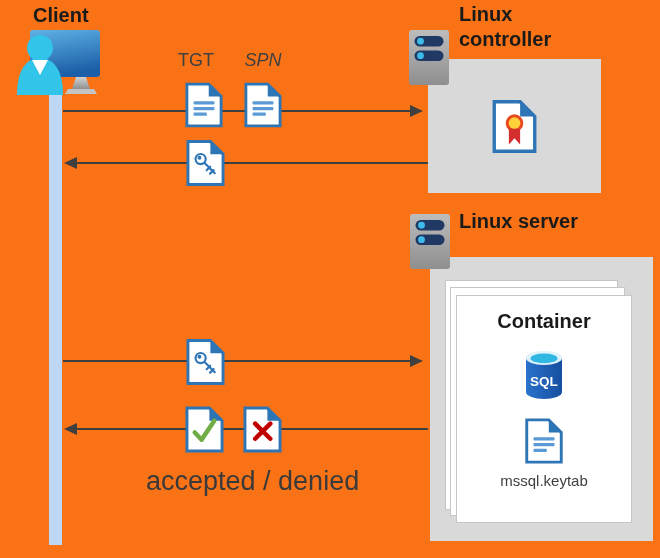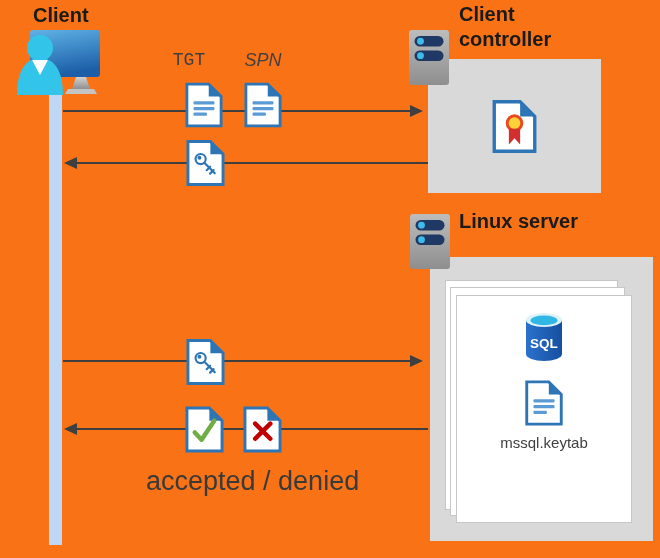--- a/index.html
+++ b/index.html
@@ -46,21 +46,21 @@
       </linearGradient>
     </defs>
     <rect x="16" y="3" width="70" height="47" rx="3" fill="url(#monGrad)"></rect>
     <polygon points="62,50 72,50 76,62 58,62" fill="url(#standGrad)"></polygon>
     <polygon points="54,62 80,62 83,67 51,67" fill="#C4C4C4"></polygon>
     <circle cx="26" cy="21" r="13" fill="#33C5E9"></circle>
     <path d="M3,68 C3,42 13,31 26,31 C39,31 49,42 49,68 Z" fill="#33C5E9"></path>
     <polygon points="18,33 34,33 26,48" fill="#ffffff"></polygon>
   </svg>
 
-  <div class="abs title" style="left:459px; top:2px; width:106px;">Client controller</div>
+  <div class="abs title" style="left:459px; top:2px; width:106px;">Linux controller</div>
 
   <div class="gray-box dc-box" style="left:428px; top:59px; width:173px; height:134px;">
     <svg width="45" height="55" viewBox="0 0 40 48">
       <path d="M2,2 H25 L38,15 V46 H2 Z" fill="#ffffff" stroke="#2E75B6" stroke-width="3"></path>
       <path d="M25,2 L25,15 L38,15 Z" fill="#2E75B6"></path>
       <circle cx="20" cy="21" r="6.5" fill="#FFD23B" stroke="#E8491F" stroke-width="2.6"></circle>
       <path d="M15,26 L15,40 L20,34.5 L25,40 L25,26 Z" fill="#D32F2F"></path>
     </svg>
   </div>
 
@@ -92,20 +92,21 @@
     <rect x="0" y="0" width="40" height="55" rx="3" fill="url(#srvGrad2)"></rect>
     <rect x="5.5" y="6" width="29" height="10.5" rx="5.25" fill="#1F3864"></rect>
     <circle cx="11.5" cy="11.2" r="3.4" fill="#3FBBEA"></circle>
     <rect x="5.5" y="20.5" width="29" height="10.5" rx="5.25" fill="#1F3864"></rect>
     <circle cx="11.5" cy="25.7" r="3.4" fill="#3FBBEA"></circle>
   </svg>
 
   <div class="card" style="left:445px; top:280px; width:173px; height:230px;"></div>
   <div class="card" style="left:450px; top:287px; width:175px; height:229px;"></div>
   <div class="card card-front" style="left:456px; top:295px; width:176px; height:228px;">
+    <div class="title" style="margin-top:13px;">Container</div>
 
     <svg style="margin-top:16px;" width="40" height="50" viewBox="0 0 40 50">
       <defs>
         <linearGradient id="sqlGrad" x1="0" y1="0" x2="1" y2="0">
           <stop offset="0" stop-color="#2A72CC"></stop>
             <stop offset="1" stop-color="#164FA0"></stop>
         </linearGradient>
       </defs>
       <path d="M2,8 L2,42 A18,7 0 0 0 38,42 L38,8 Z" fill="url(#sqlGrad)"></path>
       <ellipse cx="20" cy="8" rx="18" ry="7" fill="#DDF2F9"></ellipse>
@@ -137,21 +138,21 @@
   <div>
     <div class="line" style="left:63px; top:360px; width:348px;"></div>
     <div class="head-right" style="left:410px; top:355px;"></div>
   </div>
 
   <div>
     <div class="line" style="left:76px; top:428px; width:352px;"></div>
     <div class="head-left" style="left:64px; top:423px;"></div>
   </div>
 
-  <div class="msg-label" style="left:189px; top:50px;font-family:Liberation Mono, monospace;">TGT</div>
+  <div class="msg-label" style="left:196px; top:50px;">TGT</div>
   <div class="msg-label" style="left:263px; top:50px;font-style:italic;">SPN</div>
 
   <svg class="abs" style="left:185px; top:82px;" width="38" height="46" viewBox="0 0 40 48">
     <path d="M2,2 H25 L38,15 V46 H2 Z" fill="#ffffff" stroke="#2E75B6" stroke-width="3"></path>
     <path d="M25,2 L25,15 L38,15 Z" fill="#2E75B6"></path>
     <rect x="9" y="20" width="22" height="3.4" rx="1" fill="#5B9BD5"></rect>
     <rect x="9" y="26" width="22" height="3.4" rx="1" fill="#5B9BD5"></rect>
     <rect x="9" y="32" width="14" height="3.4" rx="1" fill="#5B9BD5"></rect>
   </svg>
 

